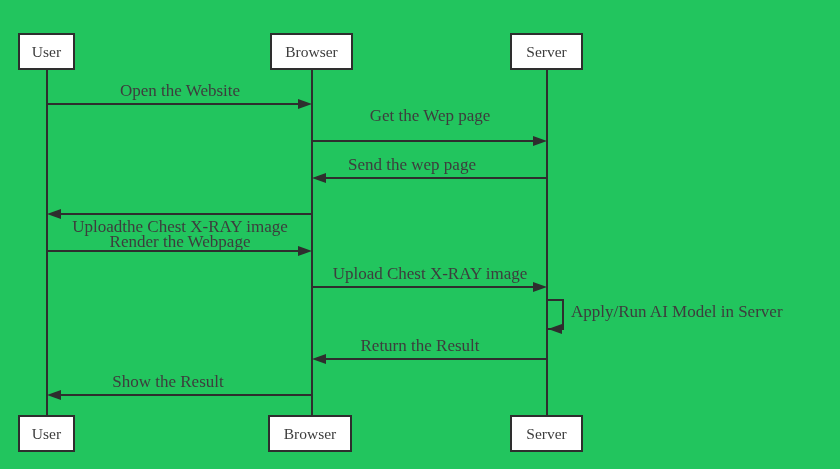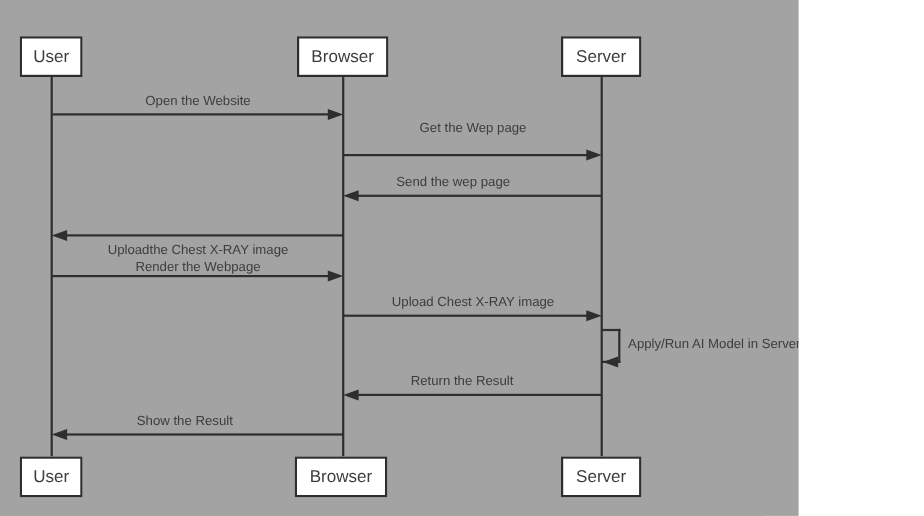--- a/index.html
+++ b/index.html
@@ -1,31 +1,31 @@
 <!DOCTYPE html>
 <html><head>
 <meta charset="utf-8">
 <style>
   html,body{margin:0;padding:0;background:#ffffff;}
   .diagram{
-    position:relative;width:726px;height:469px;background:#a3a3a3;overflow:hidden;
-    font-family:Liberation Sans, sans-serif;
+    position:relative;width:840px;height:469px;background:#22c55e;overflow:hidden;
+    font-family:Liberation Serif, serif;
   }
   .actor-box{
     position:absolute;box-sizing:border-box;height:37px;
     border:2px solid #2e2e2e;background:#ffffff;
     display:flex;align-items:center;justify-content:center;
     font-size:15.5px;color:#3d3d3d;letter-spacing:0;
   }
   .lifeline{
     position:absolute;width:2px;background:#2e2e2e;top:70px;height:345px;
   }
   .msg-line{position:absolute;height:2px;background:#2e2e2e;}
   .msg-label{
-    position:absolute;font-size:12px;color:#3d3d3d;white-space:nowrap;
+    position:absolute;font-size:17px;color:#3d3d3d;white-space:nowrap;
     transform:translateX(-50%);line-height:18px;
   }
   .msg-label.left-align{transform:none;}
   .arr-right{
     position:absolute;width:0;height:0;
     border-left:14px solid #2e2e2e;border-top:5px solid transparent;border-bottom:5px solid transparent;
   }
   .arr-left{
     position:absolute;width:0;height:0;
     border-right:14px solid #2e2e2e;border-top:5px solid transparent;border-bottom:5px solid transparent;

